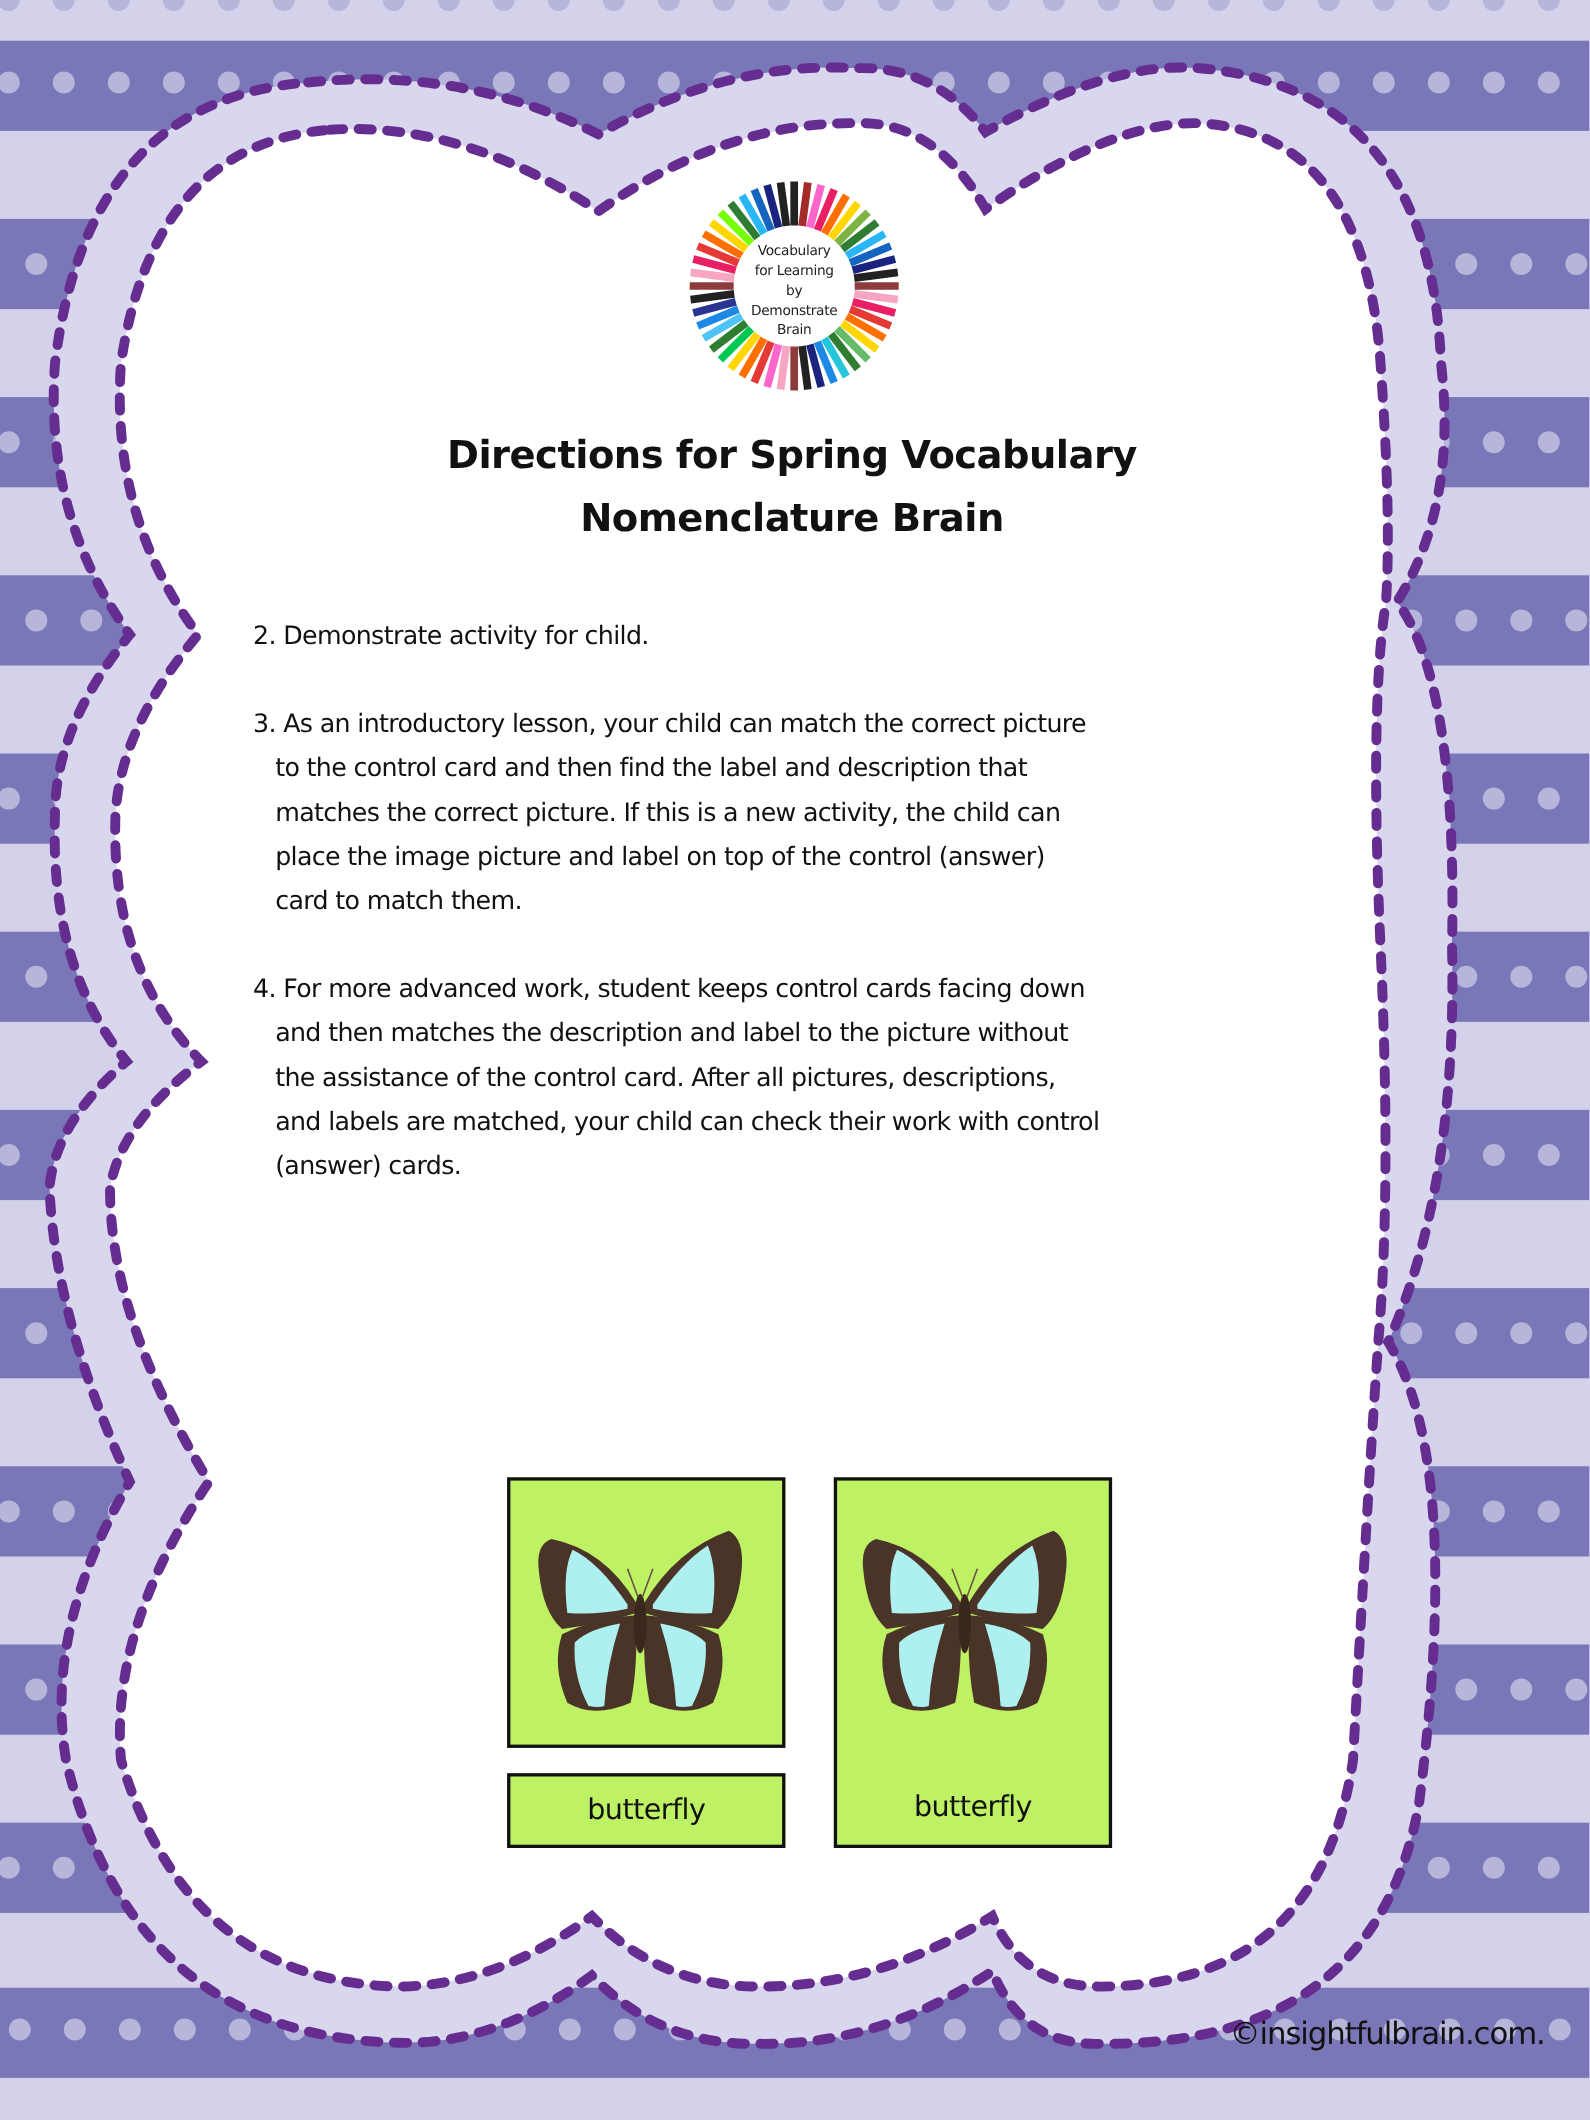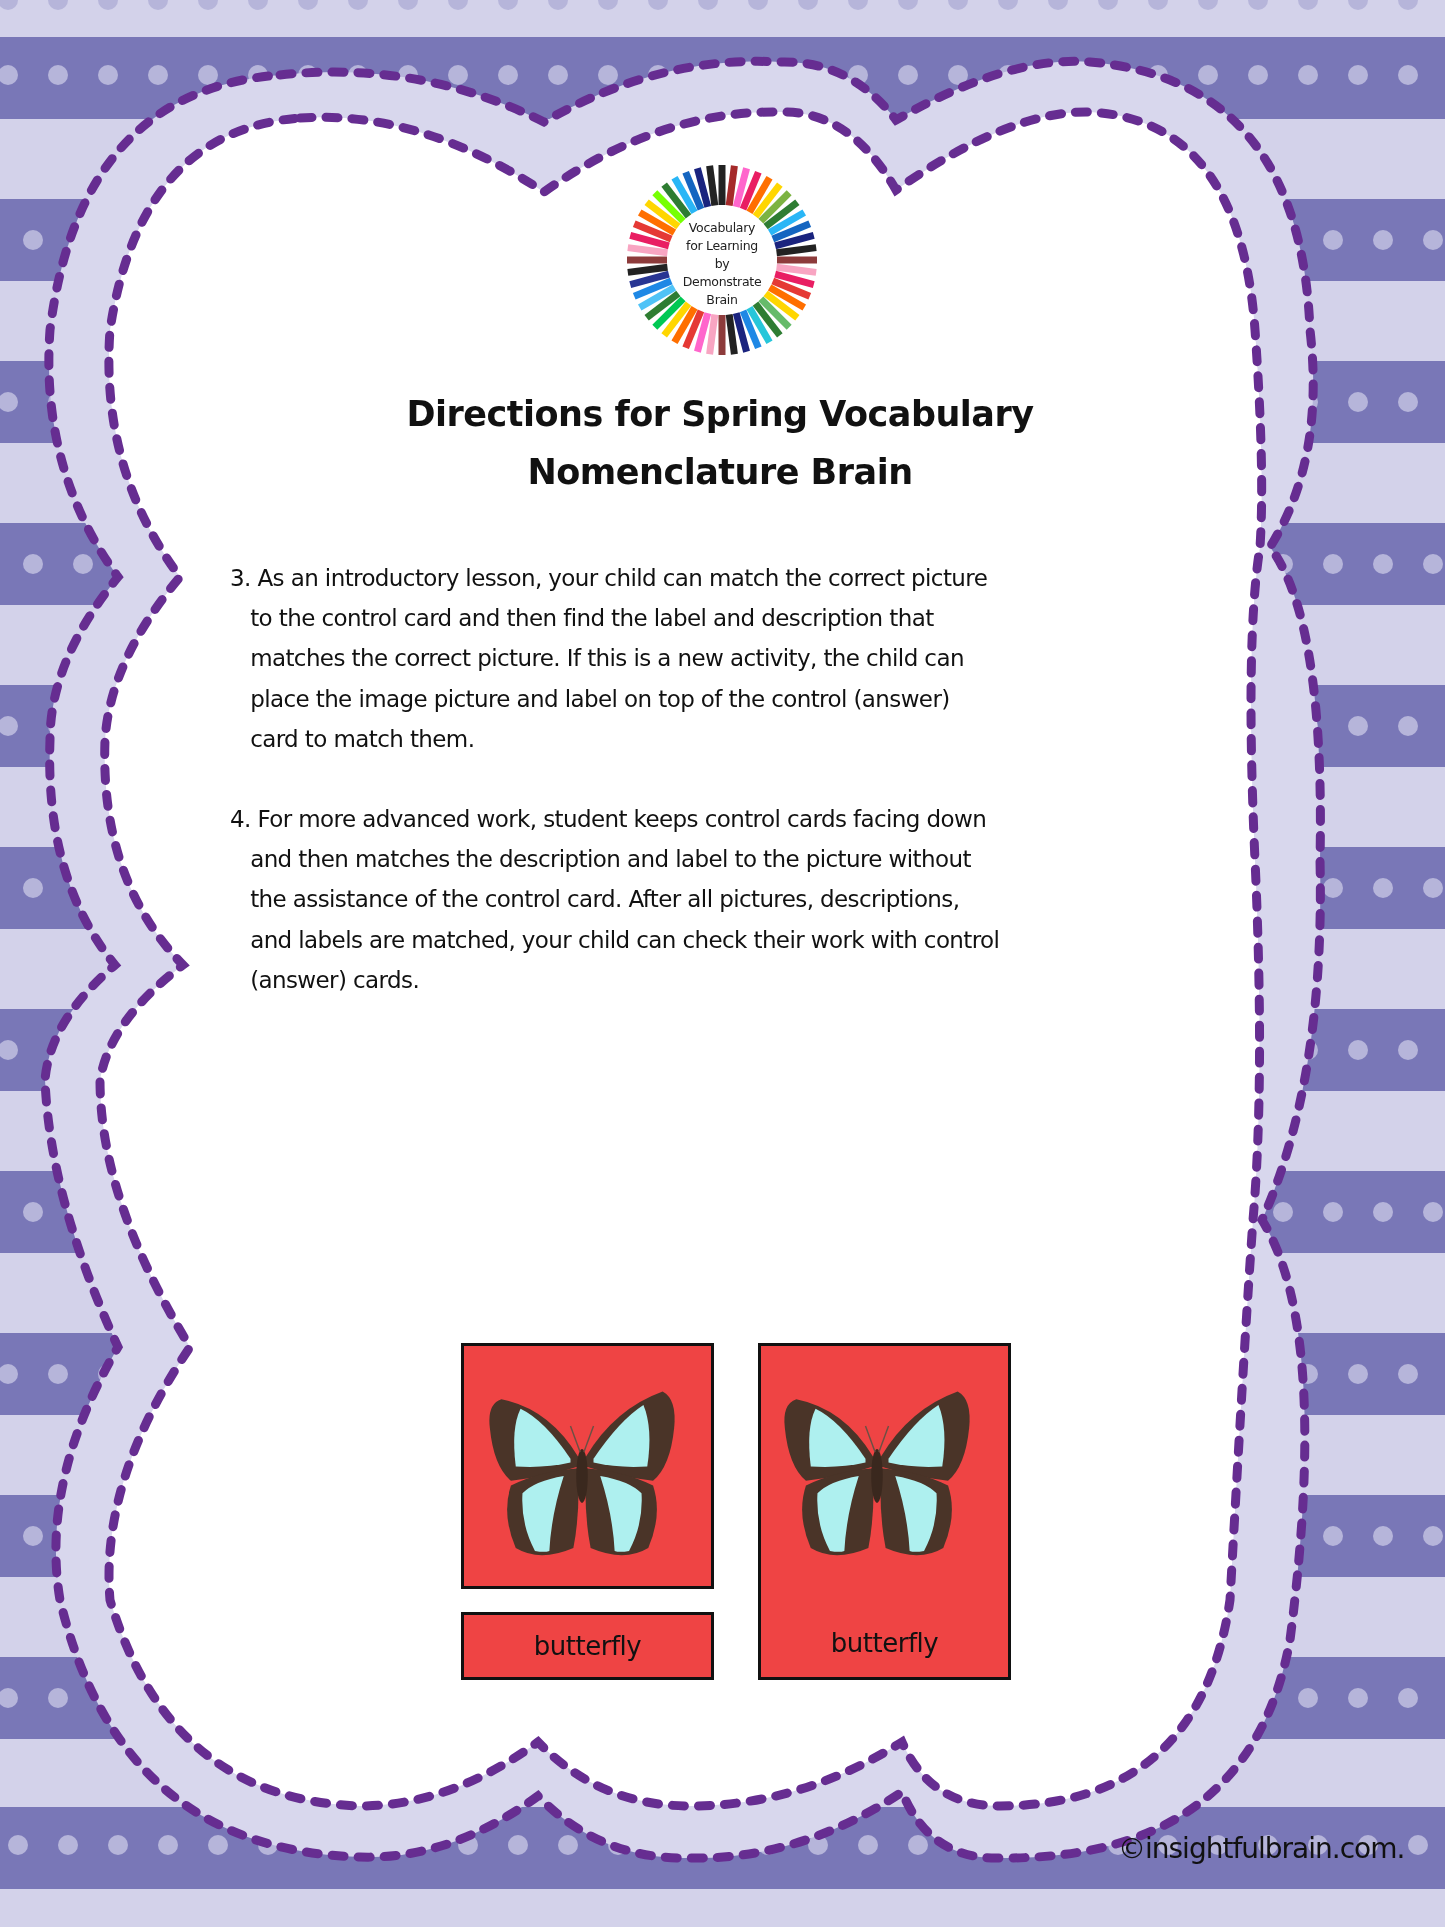--- a/index.html
+++ b/index.html
@@ -4,21 +4,21 @@
 <style>
   html, body { margin:0; padding:0; }
   body { width:1445px; height:1927px; position:relative; overflow:hidden; background:#d3d2ea; font-family:"DejaVu Sans", sans-serif; }
   #bg { position:absolute; left:0; top:0; width:1445px; height:1927px; }
   #frame { position:absolute; left:0; top:0; width:1445px; height:1927px; }
   .logo { position:absolute; left:622px; top:160px; width:200px; height:200px; border-radius:50%; }
   .logo-text { position:absolute; left:672px; top:219px; width:100px; text-align:center; font-size:12.5px; line-height:18px; color:#222; font-family:"DejaVu Sans", sans-serif; letter-spacing:-0.3px; }
   .title { position:absolute; left:330px; top:385px; width:780px; text-align:center; font-size:35px; line-height:58px; color:#111; font-family:"DejaVu Sans", sans-serif; font-weight:bold; letter-spacing:-0.5px; }
   .directions { position:absolute; left:230px; top:558px; width:880px; font-size:23px; line-height:40.2px; color:#111; font-family:"DejaVu Sans", sans-serif; letter-spacing:-0.6px; }
   .step { margin:0 0 40px 0; white-space:pre; }
-  .card { position:absolute; border:3px solid #111; background:#ef4444; box-sizing:border-box; }
+  .card { position:absolute; border:3px solid #111; background:#bef264; box-sizing:border-box; }
   .card-label { position:absolute; left:0; right:0; text-align:center; font-size:26px; color:#111; font-family:"DejaVu Sans", sans-serif; letter-spacing:-0.5px; }
   .butterfly { position:absolute; }
   .footer { position:absolute; left:1118px; top:1832px; font-size:28px; color:#111; font-family:"DejaVu Sans", sans-serif; letter-spacing:-1px; }
 </style>
 </head>
 <body>
 
 <svg id="bg" viewBox="0 0 1445 1927" xmlns="http://www.w3.org/2000/svg">
   <defs>
     <pattern id="dotsA" x="0" y="0" width="50" height="162" patternUnits="userSpaceOnUse">
@@ -205,20 +205,21 @@
   <div>by</div>
   <div>Demonstrate Brain</div>
 </div>
 
 <div class="title">
   <div>Directions for Spring Vocabulary</div>
   <div>Nomenclature Brain</div>
 </div>
 
 <div class="directions">
+  <div class="step">2. Demonstrate activity for child.</div>
   <div class="step">3. As an introductory lesson, your child can match the correct picture
    to the control card and then find the label and description that
    matches the correct picture. If this is a new activity, the child can
    place the image picture and label on top of the control (answer)
    card to match them.</div>
   <div class="step">4. For more advanced work, student keeps control cards facing down
    and then matches the description and label to the picture without
    the assistance of the control card. After all pictures, descriptions,
    and labels are matched, your child can check their work with control
    (answer) cards.</div>

